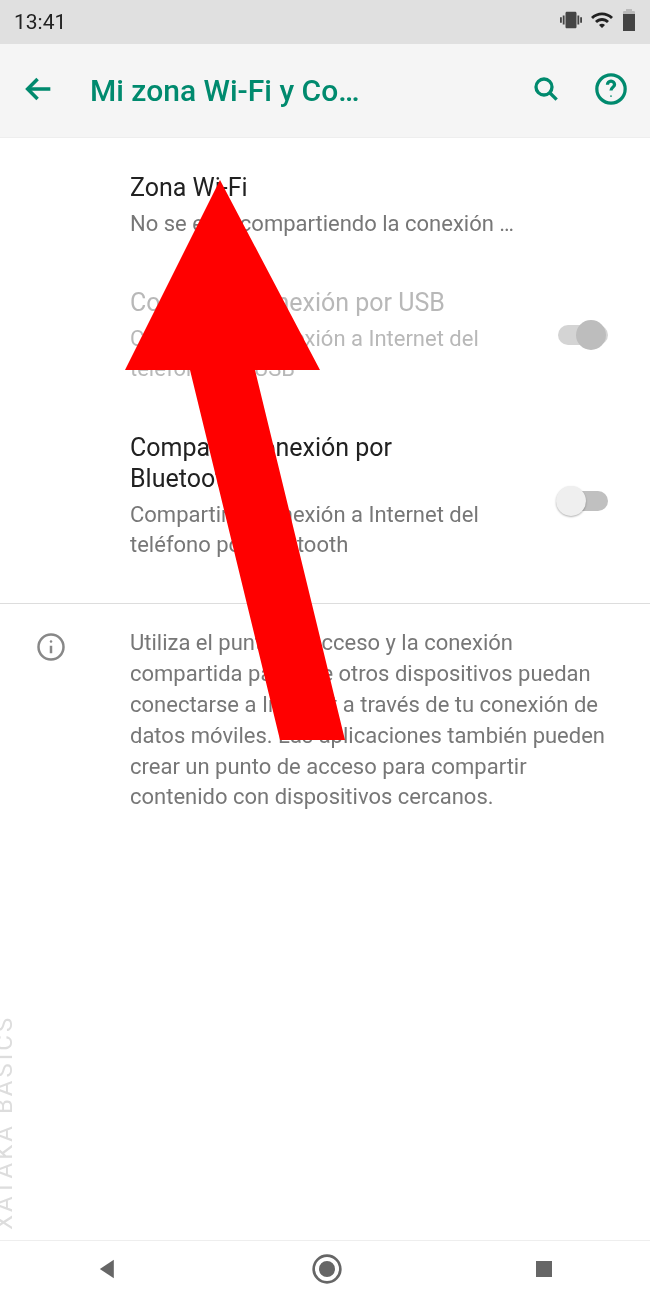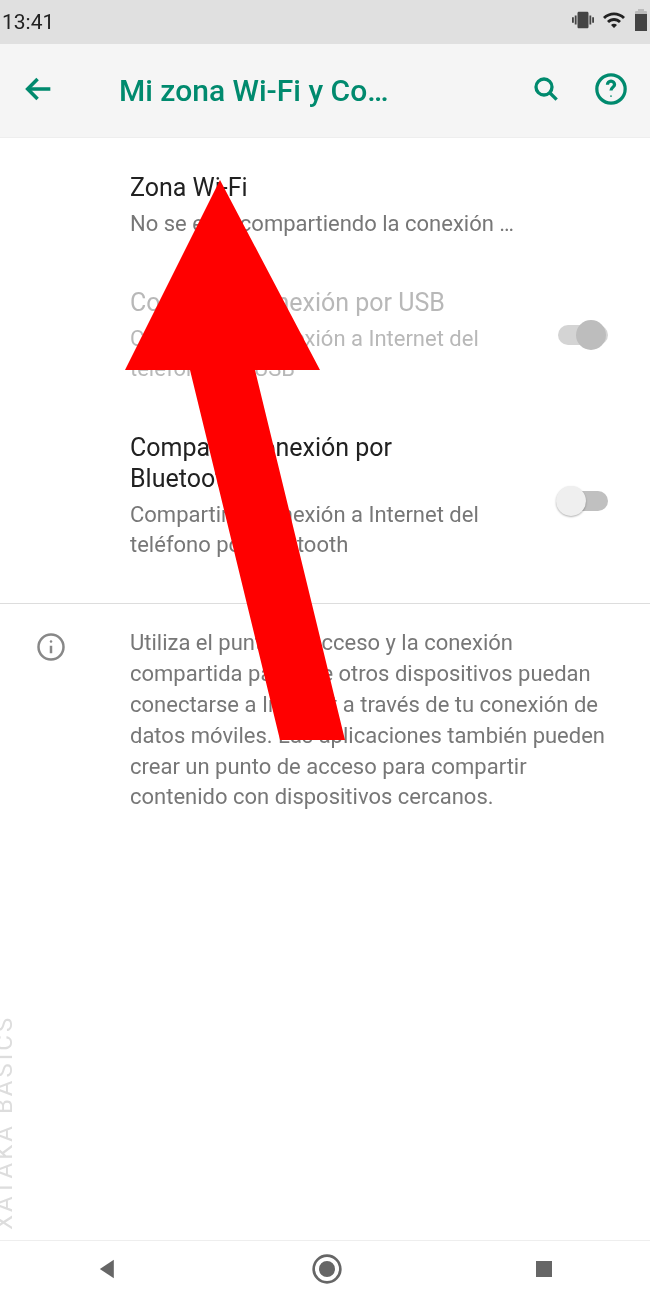--- a/index.html
+++ b/index.html
@@ -9,34 +9,33 @@
       font-family: Roboto, 'Helvetica Neue', Arial, sans-serif;
       background: #fff;
       position: relative;
       overflow: hidden;
     }
     .status-bar {
       height: 44px;
       background: #e0e0e0;
       display: flex;
       align-items: center;
-      padding: 0 2px;
+      padding: 0 14px;
       font-size: 21px;
       color: #222;
     }
     .status-bar .spacer { flex: 1; }
     .status-bar .status-icons { display:flex; align-items:center; gap:8px; }
     .app-bar {
       height: 94px;
       background: #f5f5f5;
       display: flex;
       align-items: center;
       padding: 0 22px;
       border-bottom: 1px solid #eee;
-      gap: 29px;
     }
     .app-bar .back { color:#008a6e; }
     .app-bar .title {
       color:#008a6e;
       font-size: 30px;
       font-weight: 500;
       flex:1;
       margin-left: 34px;
       white-space: nowrap;
       overflow:hidden;

